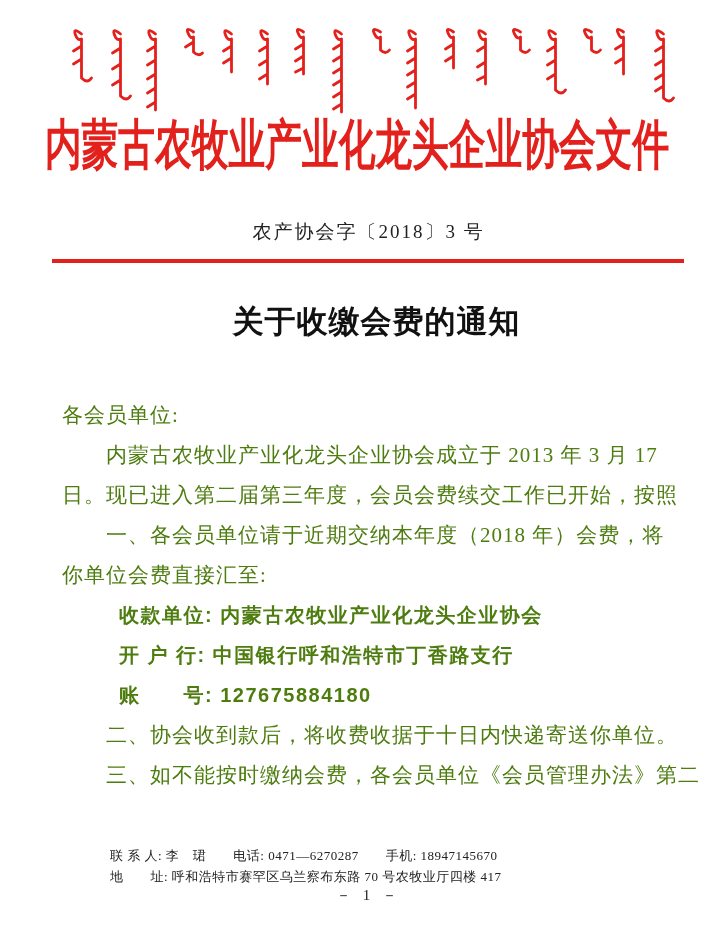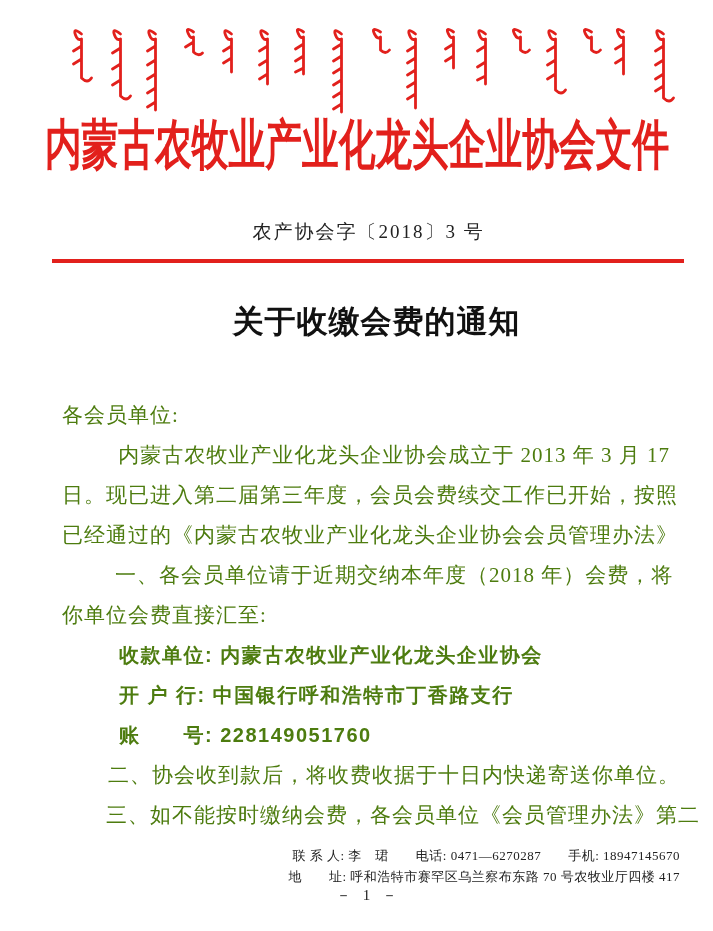--- a/index.html
+++ b/index.html
@@ -23,28 +23,28 @@
   .notice-title{
     position:absolute;top:293px;left:0;width:713px;margin:8px;text-align:center;
     font-size:31px;font-weight:700;letter-spacing:1px;color:#111;
     font-family:"Liberation Serif","DejaVu Serif",serif;
   }
   .body-block{
     position:absolute;top:355px;left:50px;width:620px;
     font-size:21px;line-height:40px;letter-spacing:1px;color:#4d7c0f;margin-top:40px;
   }
   .line{white-space:nowrap;}
-  .line.indent{text-indent:44px;text-align:center;}
+  .line.indent{text-indent:44px;}
   .line.bank{
     font-weight:700;padding-left:57px;letter-spacing:1.5px;
     font-family:"Liberation Sans","DejaVu Sans",sans-serif;font-size:20px;
   }
   .footer-block{
     position:absolute;top:845px;left:98px;width:570px;
-    font-size:13px;line-height:21px;letter-spacing:.5px;color:#222;text-align:right;
+    font-size:13px;line-height:21px;letter-spacing:.5px;color:#222;
   }
   .pageno{
     position:absolute;top:886px;left:0;width:713px;text-align:center;
     font-size:15px;letter-spacing:4px;color:#222;
   }
 </style>
 </head>
 <body>
 
 <div class="page">
@@ -74,26 +74,25 @@
   <div class="doc-number">农产协会字〔2018〕3 号</div>
 
   <div class="red-rule"></div>
 
   <h1 class="notice-title">关于收缴会费的通知</h1>
 
   <div class="body-block">
     <div class="line">各会员单位:</div>
     <div class="line indent">内蒙古农牧业产业化龙头企业协会成立于 2013 年 3 月 17</div>
     <div class="line">日。现已进入第二届第三年度，会员会费续交工作已开始，按照</div>
-    <div class="line">已经通过的《内蒙古农牧业产业化龙头企业协会会员管理办法》</div>
     <div class="line indent">一、各会员单位请于近期交纳本年度（2018 年）会费，将</div>
     <div class="line">你单位会费直接汇至:</div>
     <div class="line bank">收款单位: 内蒙古农牧业产业化龙头企业协会</div>
     <div class="line bank">开 户 行: 中国银行呼和浩特市丁香路支行</div>
-    <div class="line bank">账　　号: 228149051760</div>
+    <div class="line bank">账　　号: 127675884180</div>
     <div class="line indent">二、协会收到款后，将收费收据于十日内快递寄送你单位。</div>
     <div class="line indent">三、如不能按时缴纳会费，各会员单位《会员管理办法》第二</div>
   </div>
 
   <div class="footer-block">
     <div class="line">联 系 人: 李　珺　　电话: 0471—6270287　　手机: 18947145670</div>
     <div class="line">地　　址: 呼和浩特市赛罕区乌兰察布东路 70 号农牧业厅四楼 417</div>
   </div>
 
   <div class="pageno">－ 1 －</div>

